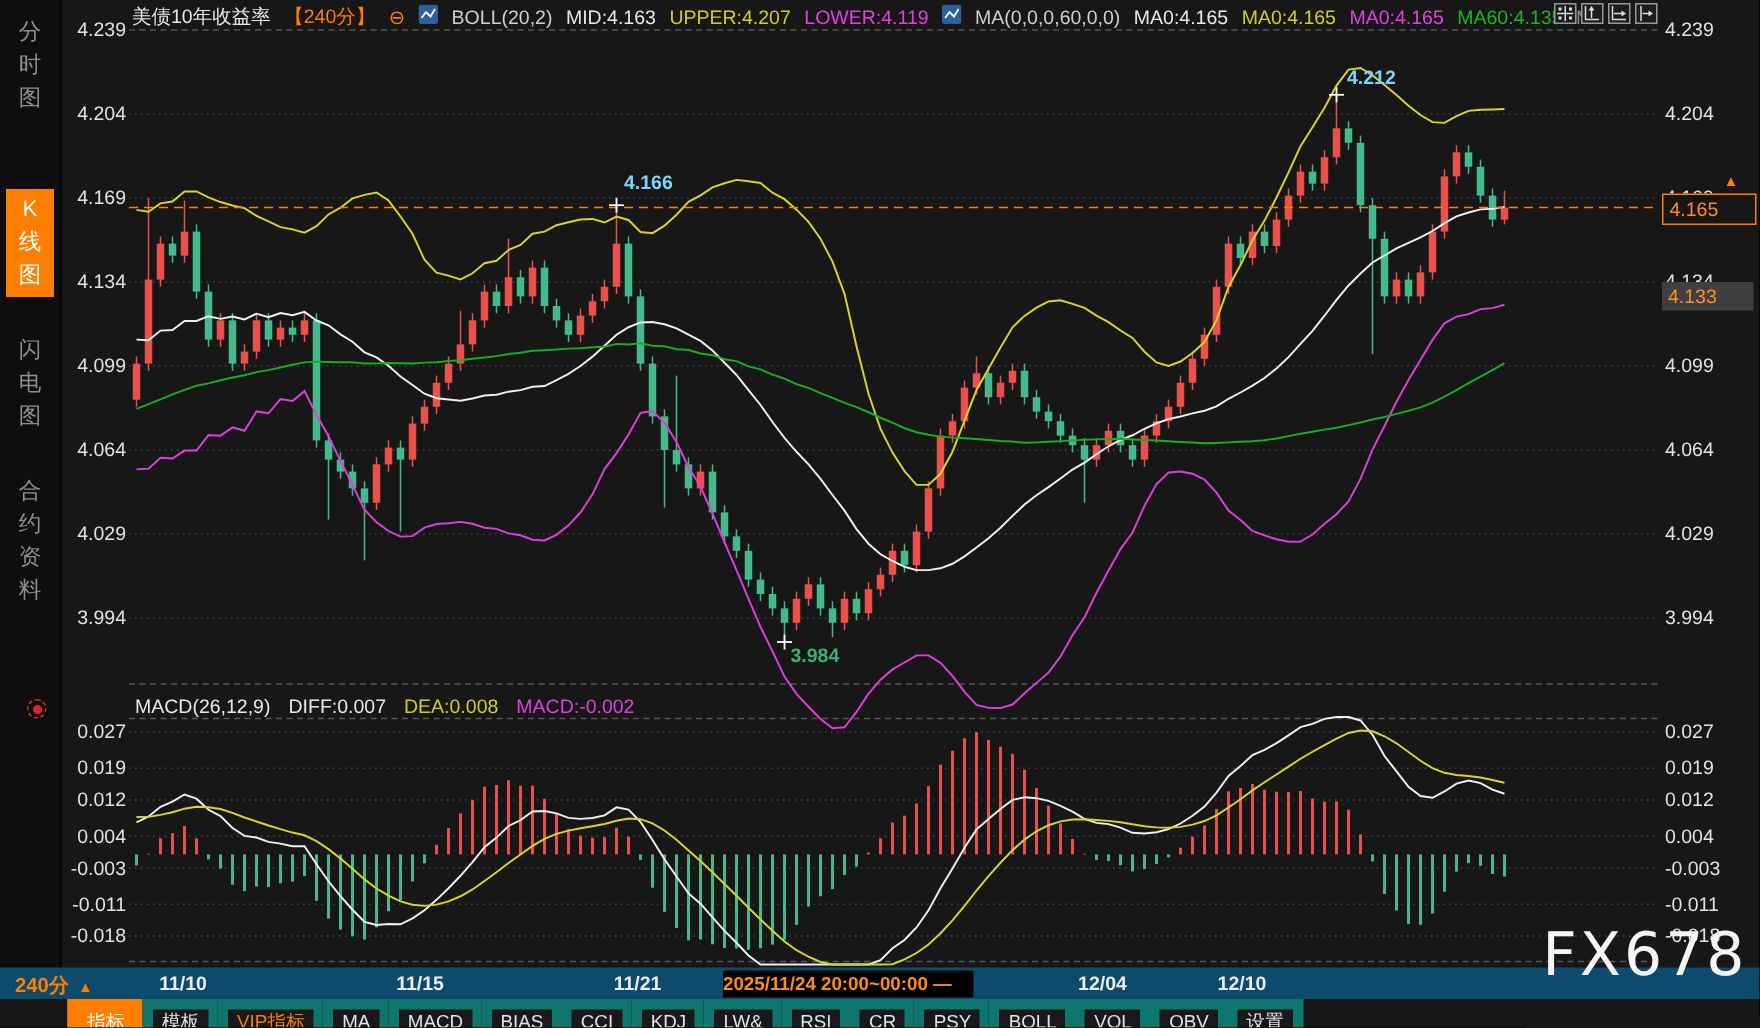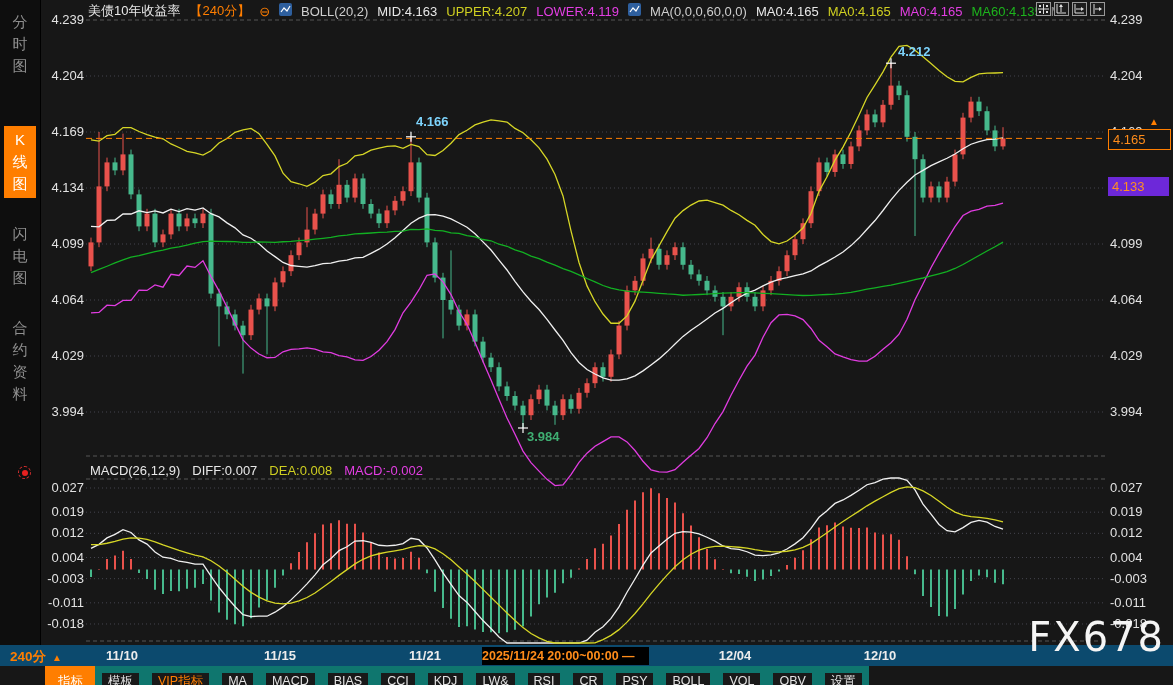--- a/index.html
+++ b/index.html
@@ -15,21 +15,21 @@
   .ar{left:1110px;width:54px;text-align:left;}
   
   .anno{position:absolute;font-size:13px;font-weight:bold;z-index:2;}
   .anno-high{color:#7dd3fc}.anno-low{color:#3fae72}
   #anno-0{left:416px;top:114px;}
   #anno-1{left:898px;top:44px;}
   #anno-2{left:527px;top:429px;}
   
   .tag{position:absolute;left:1108px;width:57px;height:19px;line-height:19px;font-size:13px;padding-left:4px;z-index:3;}
   .tag-last{top:129px;border:1px solid #ff7e00;background:#161616;color:#ff8c1a;}
-  .tag-sec{top:177px;background:#6d28d9;color:#ff9022;}
+  .tag-sec{top:188px;background:#404040;color:#ff9022;}
   .tag-arrow{position:absolute;left:1149px;top:116px;color:#ff7e00;font-size:10px;z-index:3;}
   
   .macd-header{position:absolute;left:90px;top:463px;display:flex;gap:12px;font-size:13px;color:#e0e0e0;z-index:3;white-space:nowrap;}
   .live-dot{position:absolute;left:18px;top:466px;width:11px;height:11px;border:1px dashed #e03030;border-radius:50%;z-index:5;}
   .live-dot::after{content:"";position:absolute;left:2.5px;top:2.5px;width:6px;height:6px;background:#e82020;border-radius:50%;}
   
   .sidebar{position:absolute;left:0;top:0;width:40px;height:648px;background:#0e0e0e;border-right:1px solid #000;z-index:4;}
   .tab{position:absolute;left:4px;width:32px;text-align:center;color:#8f8f8f;font-size:15px;line-height:22px;padding:3px 0;cursor:default;}
   .tab.active{background:#ff7e00;color:#fff;}
   
@@ -566,21 +566,21 @@
 
   <div class="xaxis-row" id="xaxis-row">
     <div class="period-label">
       <span>240分</span><span class="tri">▲</span>
     </div>
     <div class="session-box">2025/11/24 20:00~00:00 —</div>
   <div class="date-label" style="left: 122px;">11/10</div>
       <div class="date-label" style="left: 280px;">11/15</div>
       <div class="date-label" style="left: 425px;">11/21</div>
       <div class="date-label" style="left: 735px;">12/04</div>
-      <div class="date-label" style="left: 880px; text-align: center;">12/10</div>
+      <div class="date-label" style="left: 828px; text-align: center;">12/10</div>
     </div>
 
   <div class="toolbar" id="toolbar">
       <div class="tb-btn active">指标</div>
       <div class="tb-btn">模板</div>
       <div class="tb-btn vip">VIP指标</div>
       <div class="tb-btn">MA</div>
       <div class="tb-btn">MACD</div>
       <div class="tb-btn">BIAS</div>
       <div class="tb-btn">CCI</div>

